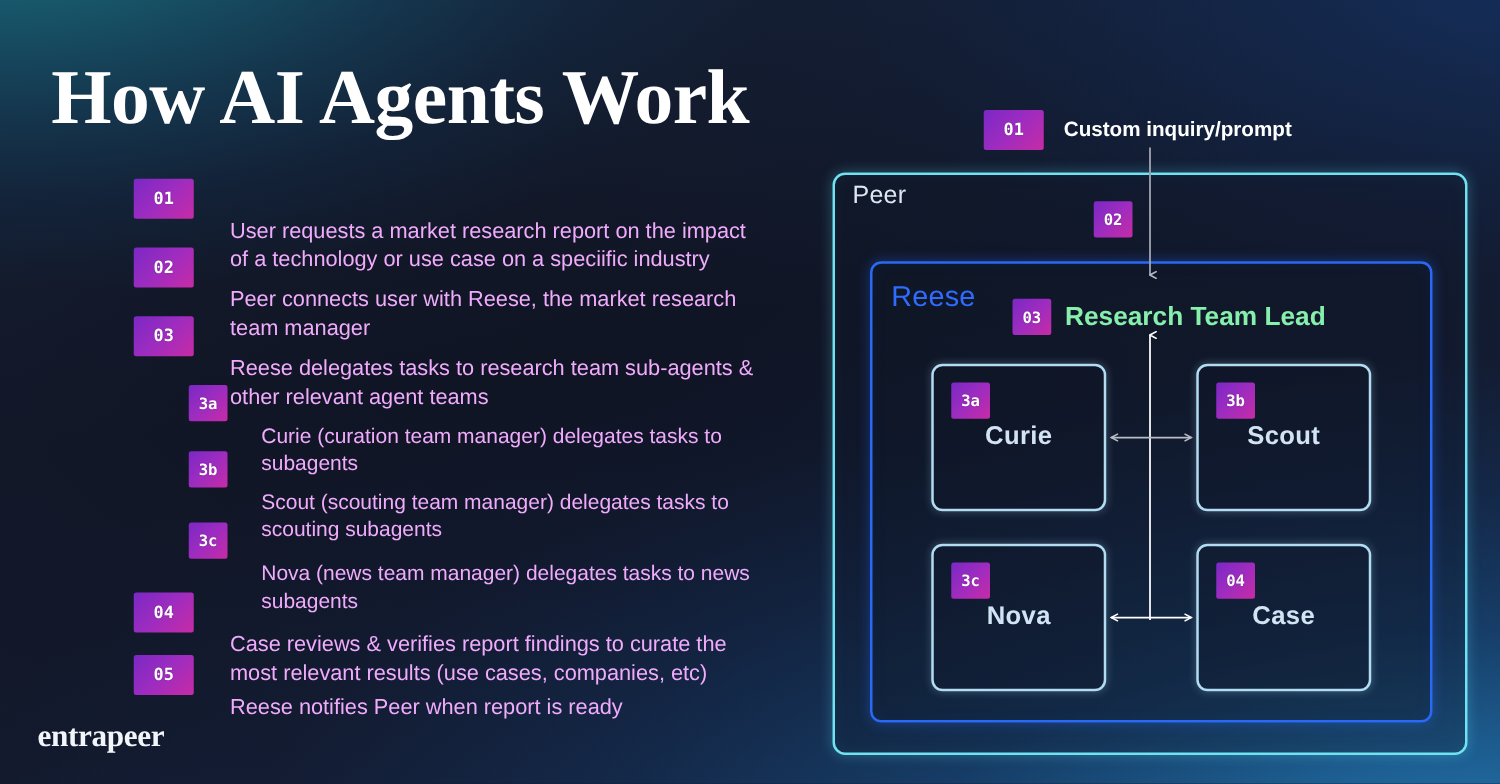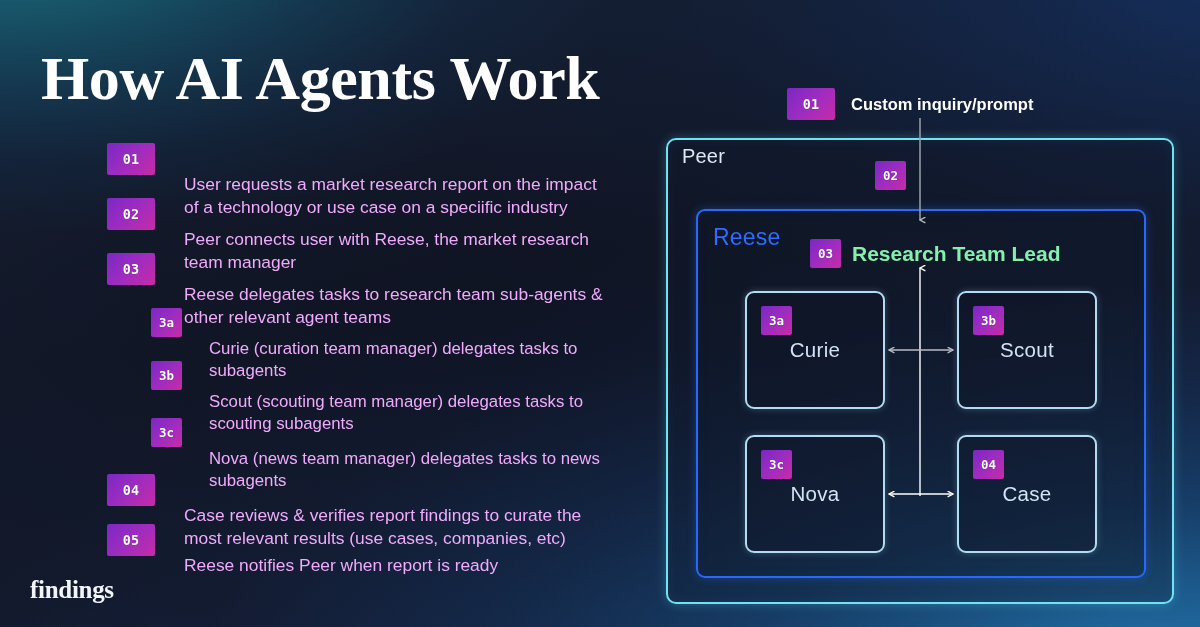--- a/index.html
+++ b/index.html
@@ -191,21 +191,21 @@
   }
   .agent .agent-badge { position: absolute; left: 14px; top: 13px; }
   .agent .agent-name {
     position: absolute;
     left: 0; right: 0;
     top: 50%;
     transform: translateY(-52%);
     text-align: center;
     color: #d2e3f4;
     font-size: 20.5px;
-    font-weight: 400;
+    font-weight: 700;
     letter-spacing: 0.3px;
   }
 
   #agent-curie { left: 745px; top: 291px; }
   #agent-scout { left: 957px; top: 291px; }
   #agent-nova  { left: 745px; top: 435px; }
   #agent-case  { left: 957px; top: 435px; }
 
   #connectors { position: absolute; left: 0; top: 0; width: 1200px; height: 627px; pointer-events: none; }
 </style>
@@ -256,21 +256,21 @@
       <span class="step-text">Case reviews &amp; verifies report findings to curate the most relevant results (use cases, companies, etc)</span>
     </div>
 
     <div class="step step-main" style="top:524px">
       <span class="badge badge-lg">05</span>
       <span class="step-text">Reese notifies Peer when report is ready</span>
     </div>
 
   </div>
 
-  <div id="logo">findings</div>
+  <div id="logo">entrapeer</div>
 
   <div id="diagram">
 
     <div id="top-label">
       <span class="badge badge-lg">01</span>
       <span class="lbl">Custom inquiry/prompt</span>
     </div>
 
     <div class="box" id="peer-box"></div>
     <div id="peer-label">Peer</div>

